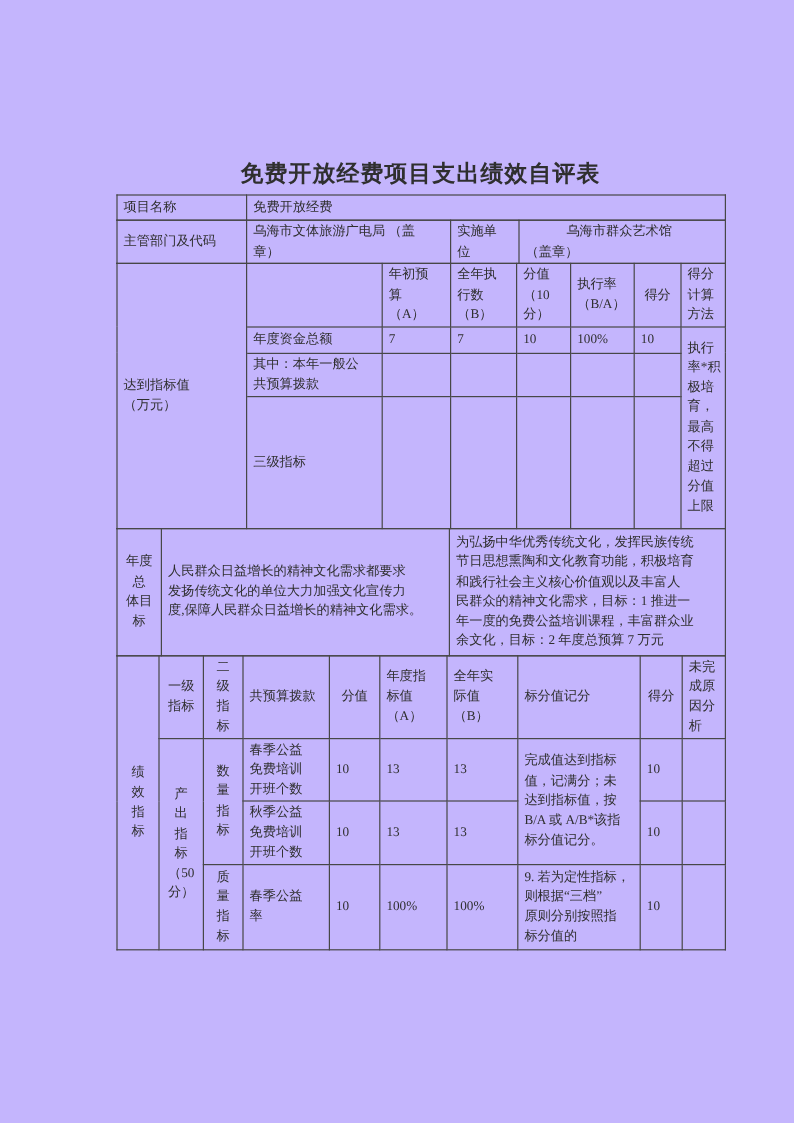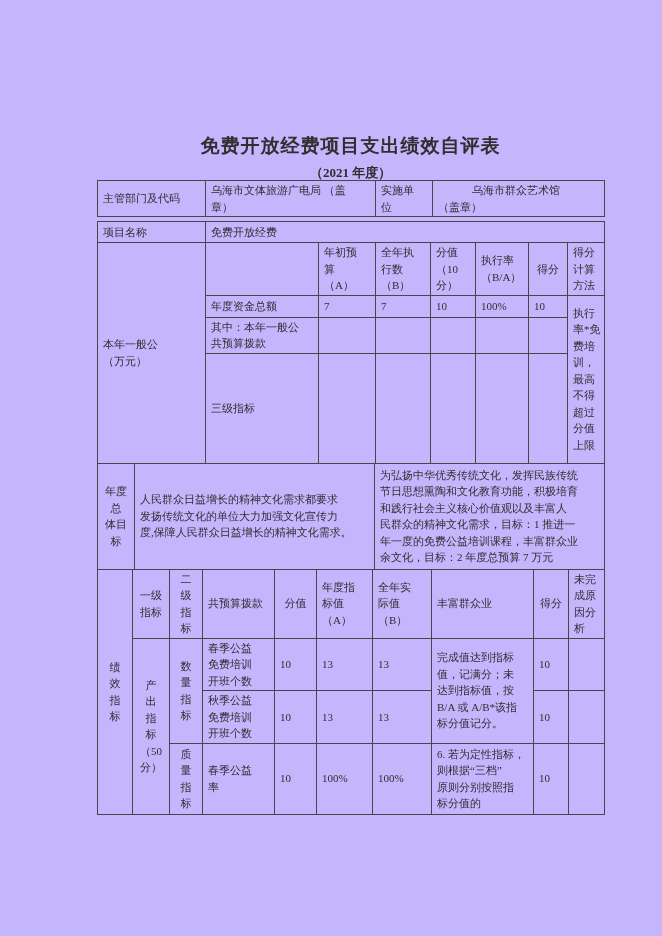--- a/index.html
+++ b/index.html
@@ -37,69 +37,68 @@
   td.center{text-align:center;padding-left:1px;padding-right:1px;}
   td.ti3{text-indent:34px;}
 </style>
 </head>
 <body>
 
 <div class="page">
   <div class="content">
 
     <div class="doc-title">免费开放经费项目支出绩效自评表</div>
-    <div class="doc-subtitle">（2021 年度）</div>
+
+    <table class="tbl first">
+      <colgroup>
+          <col style="width:108px">
+          <col style="width:399px">
+        </colgroup>
+      <tbody>
+          <tr style="height:21px">
+        <td>项目名称</td>
+        <td>免费开放经费</td>
+      </tr>
+    </tbody>
+      </table>
 
     <table class="tbl">
       <colgroup>
           <col style="width:108px">
           <col style="width:170px">
           <col style="width:57px">
           <col style="width:172px">
         </colgroup>
       <tbody>
           <tr style="height:36px">
         <td>主管部门及代码</td>
         <td>乌海市文体旅游广电局 （盖
 章）</td>
         <td>实施单
 位</td>
         <td class="ti3">乌海市群众艺术馆
 （盖章）</td>
-      </tr>
-    </tbody>
-      </table>
-
-    <table class="tbl first">
-      <colgroup>
-          <col style="width:108px">
-          <col style="width:399px">
-        </colgroup>
-      <tbody>
-          <tr style="height:21px">
-        <td>项目名称</td>
-        <td>免费开放经费</td>
       </tr>
     </tbody>
       </table>
 
     <table class="tbl">
       <colgroup>
         <col style="width:108px">
           <col style="width:113px">
           <col style="width:57px">
           <col style="width:55px">
         <col style="width:45px">
           <col style="width:53px">
           <col style="width:39px">
           <col style="width:37px">
       </colgroup>
       <tbody>
           <tr style="height:52px">
-        <td rowspan="4">本年一般公
+        <td rowspan="4">达到指标值
 （万元）</td>
         <td></td>
         <td>年初预
 算
 （A）</td>
         <td>全年执
 行数
 （B）</td>
         <td>分值
 （10
@@ -111,21 +110,21 @@
 计算
 方法</td>
       </tr>
       <tr style="height:22px">
         <td>年度资金总额</td>
         <td>7</td>
         <td>7</td>
         <td>10</td>
         <td>100%</td>
         <td>10</td>
-        <td rowspan="3">执行率*免费培训，最高不得超过分值上限</td>
+        <td rowspan="3">执行率*积极培育，最高不得超过分值上限</td>
       </tr>
       <tr style="height:36px">
         <td>其中：本年一般公
 共预算拨款</td>
         <td></td>
         <td></td>
         <td></td>
         <td></td>
         <td></td>
       </tr>
@@ -191,21 +190,21 @@
 指
 标</td>
         <td>共预算拨款</td>
         <td class="center">分值</td>
         <td>年度指
 标值
 （A）</td>
         <td>全年实
 际值
 （B）</td>
-        <td>丰富群众业</td>
+        <td>标分值记分</td>
         <td class="center">得分</td>
         <td>未完
 成原
 因分
 析</td>
       </tr>
       <tr style="height:52px">
         <td rowspan="3" class="center">产
 出
 指
@@ -243,21 +242,21 @@
       <tr style="height:71px">
         <td class="center">质
 量
 指
 标</td>
         <td>春季公益
 率</td>
         <td>10</td>
         <td>100%</td>
         <td>100%</td>
-        <td>6. 若为定性指标，
+        <td>9. 若为定性指标，
 则根据“三档”
 原则分别按照指
 标分值的</td>
         <td>10</td>
         <td></td>
       </tr>
     </tbody>
       </table>
 
   </div>

